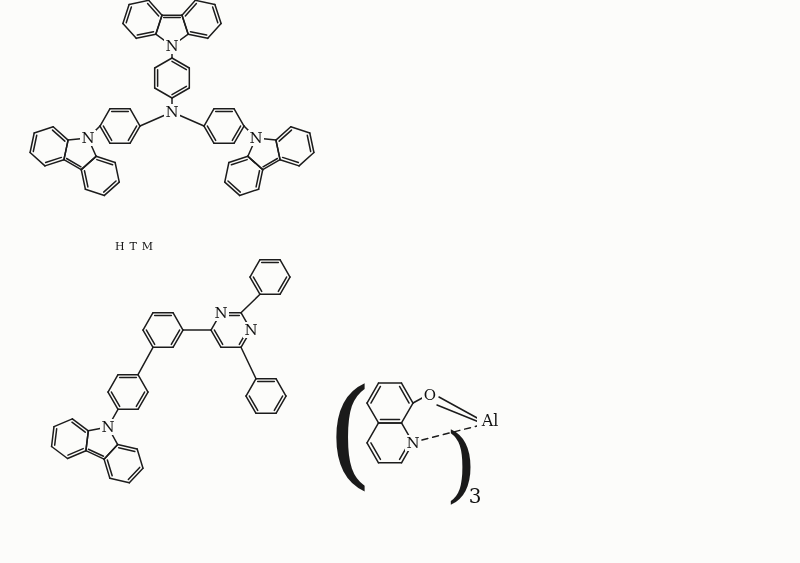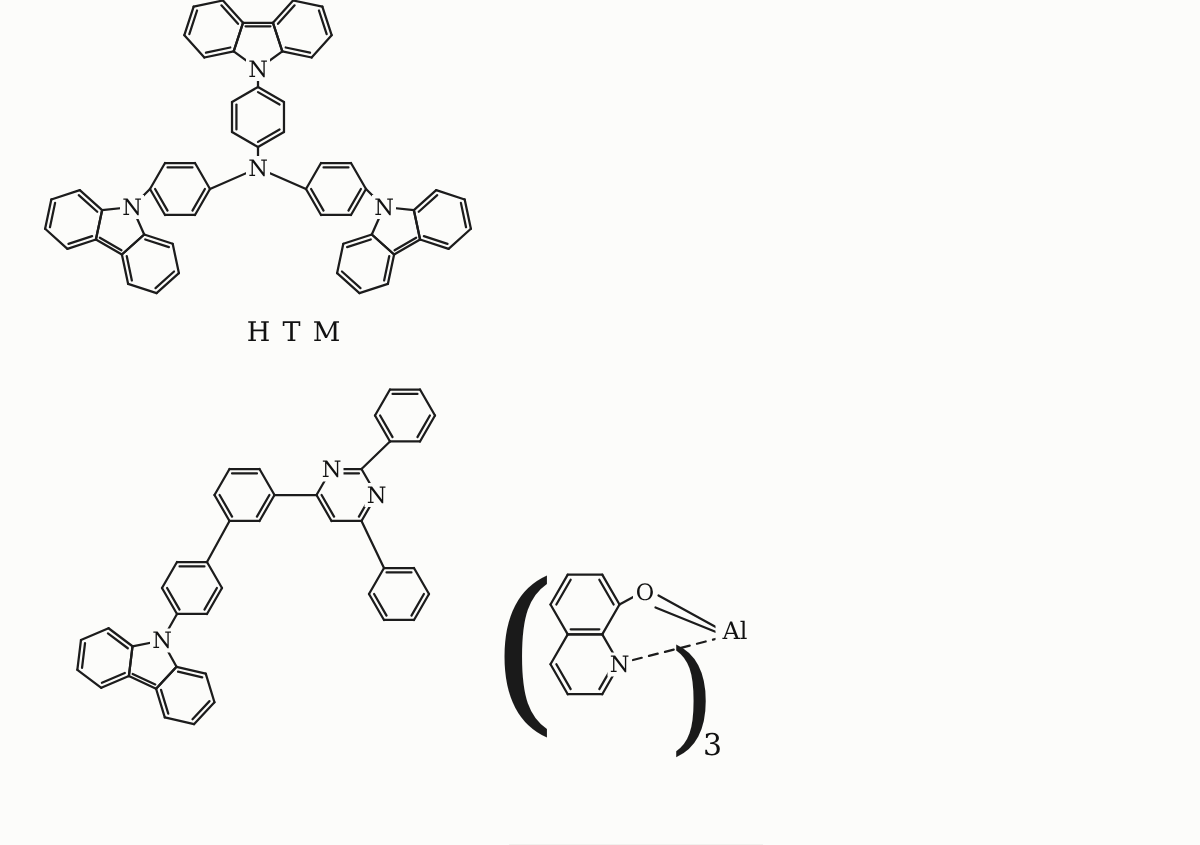--- a/index.html
+++ b/index.html
@@ -31,25 +31,26 @@
     text-anchor:middle;
   }
   text.sub{
     font-family:"DejaVu Serif", serif;
     font-size:20px;
     fill:#111;
     text-anchor:middle;
   }
   .mol-label{
     position:absolute;
-    font-size:18px;
+    font-size:11px;
     letter-spacing:0.45em;
     color:#111;
-    text-align:right;
+    text-align:left;
     white-space:nowrap;
+    margin-top:29px;
   }
 </style>
 </head>
 <body>
 
 <div class="page">
 
   <svg class="structures" width="800" height="563" viewBox="0 0 800 563">
 
     <g id="bonds-htm">

